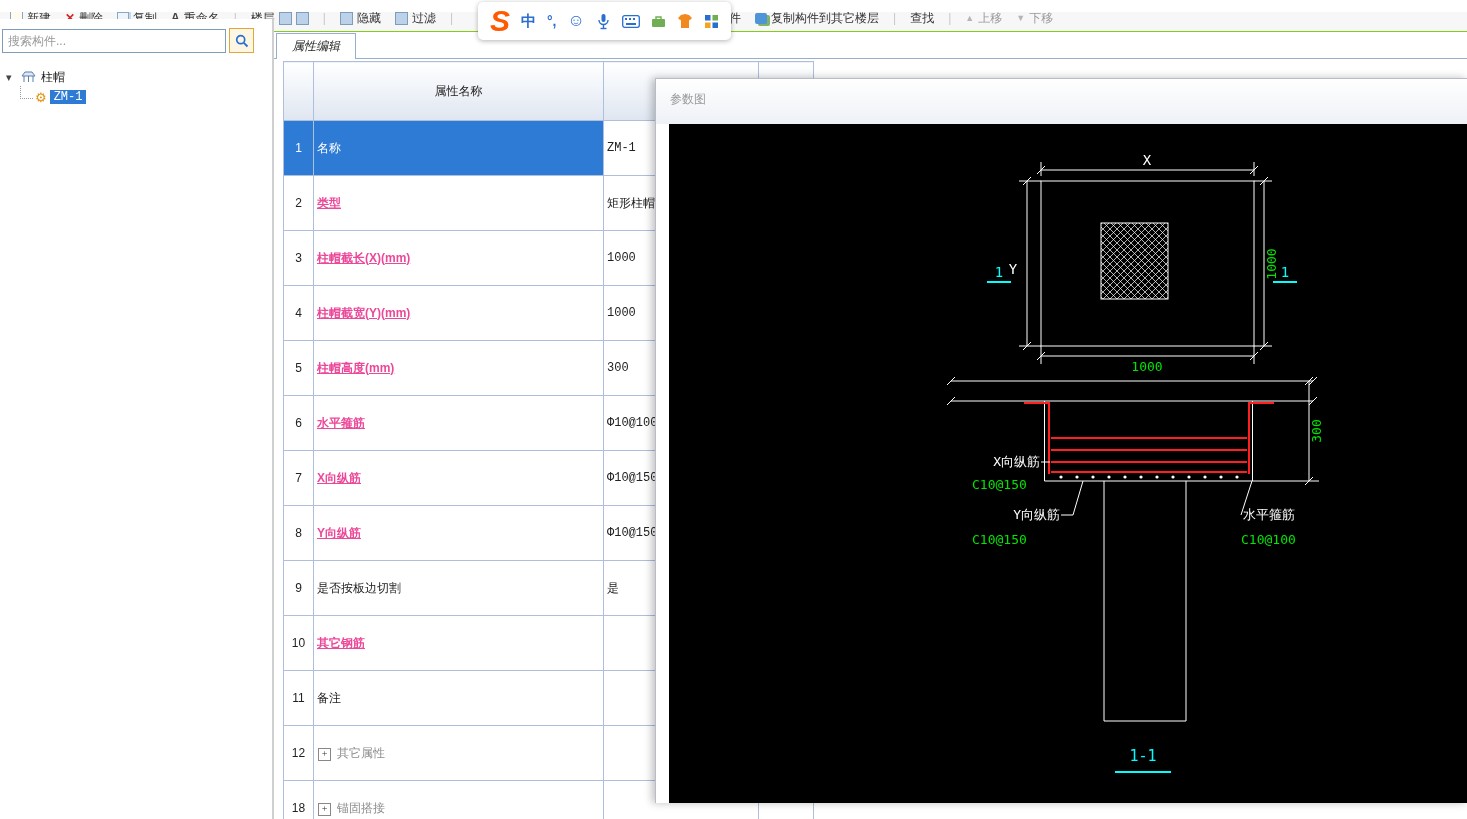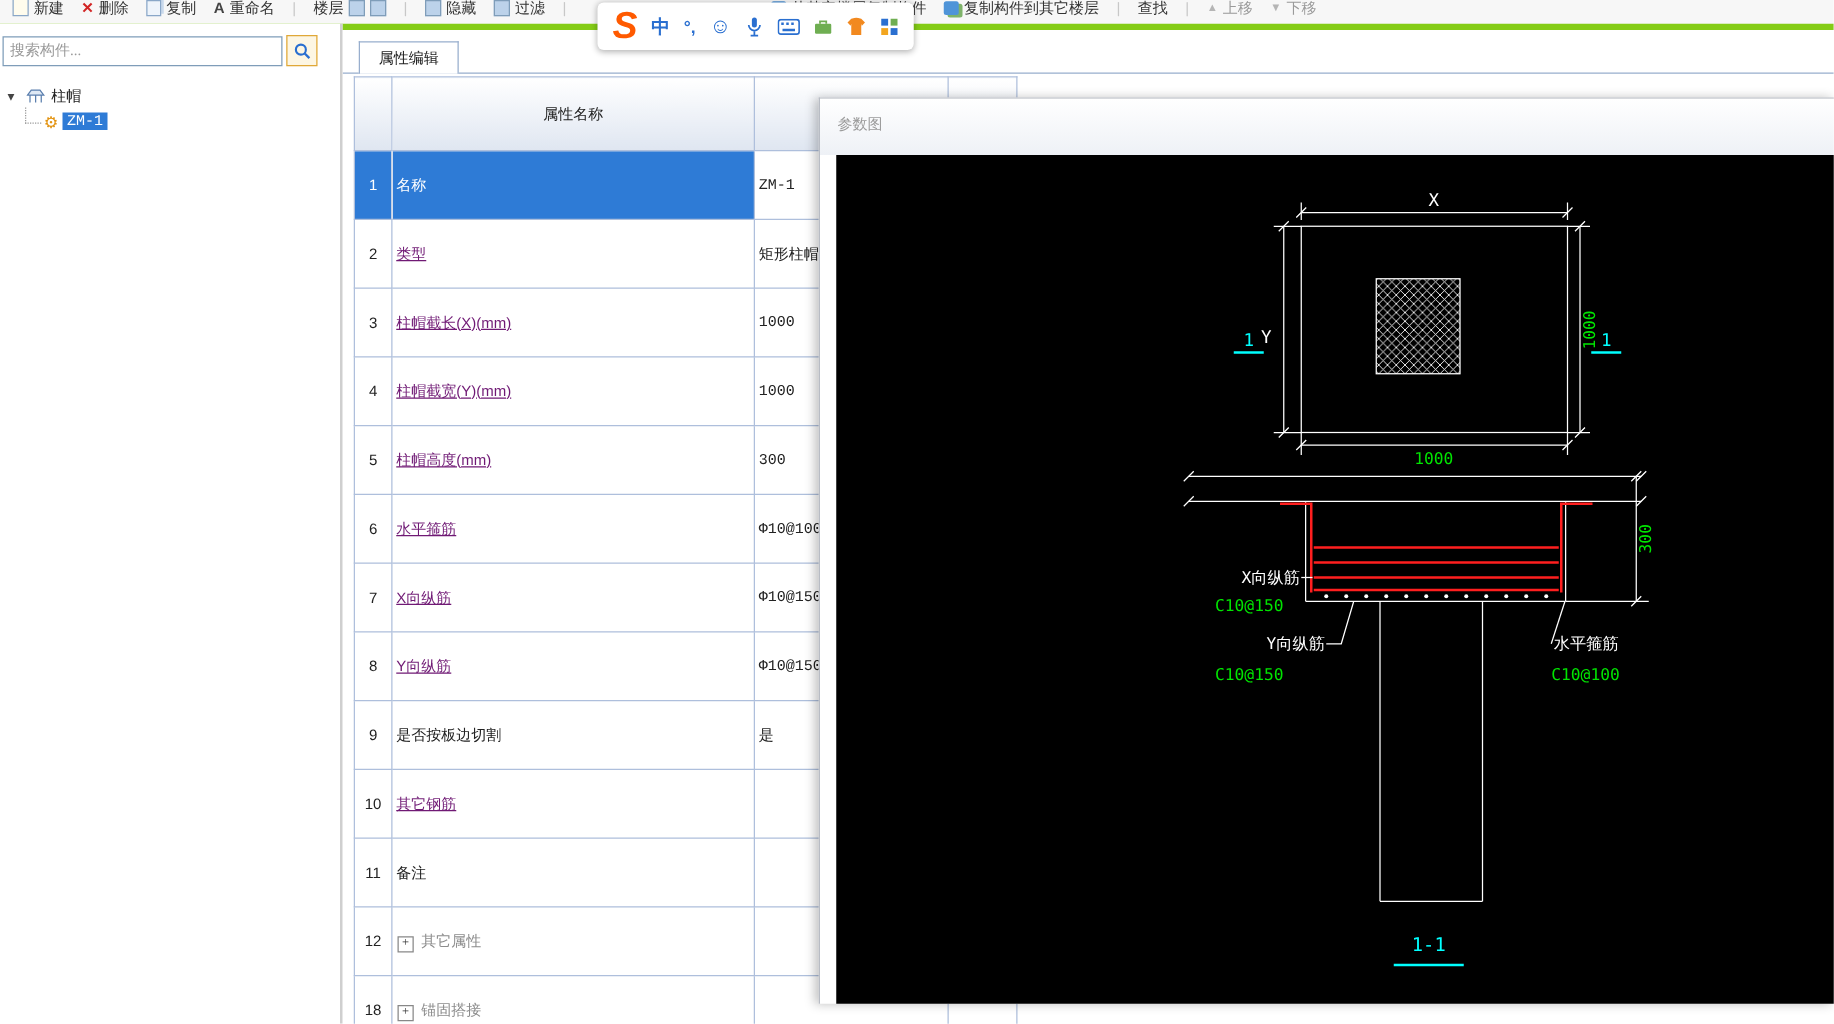--- a/index.html
+++ b/index.html
@@ -1,21 +1,21 @@
 <!DOCTYPE html>
 <html><head>
 <meta charset="utf-8">
 <style>
   html,body{margin:0;padding:0;}
   body{position:relative;width:1467px;height:819px;overflow:hidden;background:#fff;
        font-family:"Liberation Sans",sans-serif;font-size:12px;color:#222;}
 
   
-  .top-toolbar{position:absolute;left:0;top:0;width:100%;height:19px;background:#f7f7f7;
-               border-bottom:5px solid #84cc16;overflow:hidden;z-index:1;}
+  .top-toolbar{position:absolute;left:0;top:12px;width:100%;height:19px;background:#f7f7f7;
+               border-bottom:1px solid #84cc16;overflow:hidden;z-index:1;}
   .tb-inner{display:flex;align-items:center;gap:14px;margin-top:-7px;height:26px;
             padding-left:10px;white-space:nowrap;color:#333;}
   .tb-item{display:flex;align-items:center;gap:4px;cursor:default;}
   .tb-sep{color:#c8c8c8;}
   .tb-item.gray{color:#9a9a9a;}
   .ic-doc{display:inline-block;width:11px;height:12px;background:#fffced;border:1px solid #8aa7c8;}
   .ic-x{color:#d22525;font-weight:bold;}
   .ic-copy{display:inline-block;width:10px;height:11px;border:1px solid #8aa7c8;background:#eef4fb;box-shadow:2px -2px 0 #c9d9ec;}
   .ic-a{font-weight:bold;color:#444;}
   .ic-sq{display:inline-block;width:11px;height:11px;background:#bcd2ea;border:1px solid #7f9db9;}
@@ -28,47 +28,47 @@
   .ime-logo{font-size:30px;font-weight:900;font-style:italic;color:#ff5a00;line-height:1;}
   .ime-mode{font-size:15px;font-weight:bold;color:#2a6fd0;}
   .ime-punct{font-size:14px;font-weight:bold;color:#2a6fd0;}
   .ime-smile{font-size:17px;color:#2a6fd0;}
 
   
   .left-panel{position:absolute;left:0;top:19px;width:272px;bottom:0;background:#fff;
               border-right:2px solid #cfcfcf;z-index:1;}
   .search-row{display:flex;align-items:center;gap:3px;margin:9px 2px 0 2px;}
   .search-input{width:212px;height:22px;border:1px solid #7f9db9;padding:0 5px;font-size:12px;
-                font-family:Liberation Serif, serif;color:#0369a1;}
+                font-family:Liberation Sans, sans-serif;color:#0369a1;}
   .search-input::placeholder{color:#9a9a9a;}
   .search-btn{width:25px;height:25px;border:1px solid #e0a838;background:#fdf6e3;display:flex;
               align-items:center;justify-content:center;cursor:pointer;padding:0;}
   .tree{margin-top:14px;padding-left:6px;}
   .tree-root{display:flex;align-items:center;gap:5px;height:20px;cursor:default;}
   .tree-caret{font-size:11px;color:#444;width:10px;}
   .tree-child{display:flex;align-items:center;height:20px;margin-left:14px;cursor:default;}
   .tree-elbow{width:12px;height:12px;border-left:1px dotted #9a9a9a;border-bottom:1px dotted #9a9a9a;margin-right:2px;margin-top:-10px;}
   .gear{font-size:13px;color:#e39310;margin-right:3px;}
   .tree-sel{background:#2e7bd6;color:#fff;padding:0 4px;font-family:"Liberation Mono",monospace;font-size:12px;}
 
   
   .main{position:absolute;left:274px;top:19px;right:0;bottom:0;background:#fff;}
-  .tabstrip{height:39px;border-bottom:1px solid #98aecd;padding-left:13px;display:flex;align-items:flex-end;}
+  .tabstrip{height:39px;border-bottom:1px solid #98aecd;padding-left:2px;display:flex;align-items:flex-end;font-style:italic;}
   .tab{display:inline-block;padding:4px 15px 4px 15px;border:1px solid #98aecd;border-bottom:none;
        background:#fff;margin-bottom:-1px;cursor:pointer;}
 
   table.props{border-collapse:collapse;table-layout:fixed;margin:2px 0 0 9px;font-size:12px;}
   table.props col.c-num{width:30px;} table.props col.c-name{width:290px;}
   table.props col.c-val{width:155px;} table.props col.c-ext{width:55px;}
   table.props th,table.props td{border:1px solid #aebfdc;height:22px;padding:16px 3px;overflow:hidden;white-space:nowrap;}
   table.props th{height:26px;background:linear-gradient(#ffffff,#dfe6f1);font-weight:normal;text-align:center;}
   th.val-hd{background:linear-gradient(#fcd78c,#f3b552);}
   td.num{text-align:center;color:#222;background:#fff;}
   td.name{padding-left:26px;}
-  td.name.link{color:#701a75;text-decoration:underline;cursor:pointer;}
+  td.name.link{color:#ec4899;text-decoration:underline;cursor:pointer;font-weight:bold;}
   tr.selected td.num,tr.selected td.name{background:#2e7bd6;color:#fff;}
   tr.selected td.name{margin-top:48px;}
   td.name.group{padding-left:4px;color:#8c8c8c;font-family:Liberation Serif, serif;}
   .plus-box{display:inline-block;width:11px;height:11px;border:1px solid #888;line-height:10px;
             text-align:center;font-size:10px;color:#333;margin-right:6px;background:#fff;cursor:pointer;}
   td.val{font-family:"Liberation Mono",monospace;font-size:12px;}
 
   
   .popup{position:absolute;left:655px;top:78px;width:812px;height:724px;background:#fff;
          border:1px solid #b8bcc4;border-right:none;border-bottom:none;

